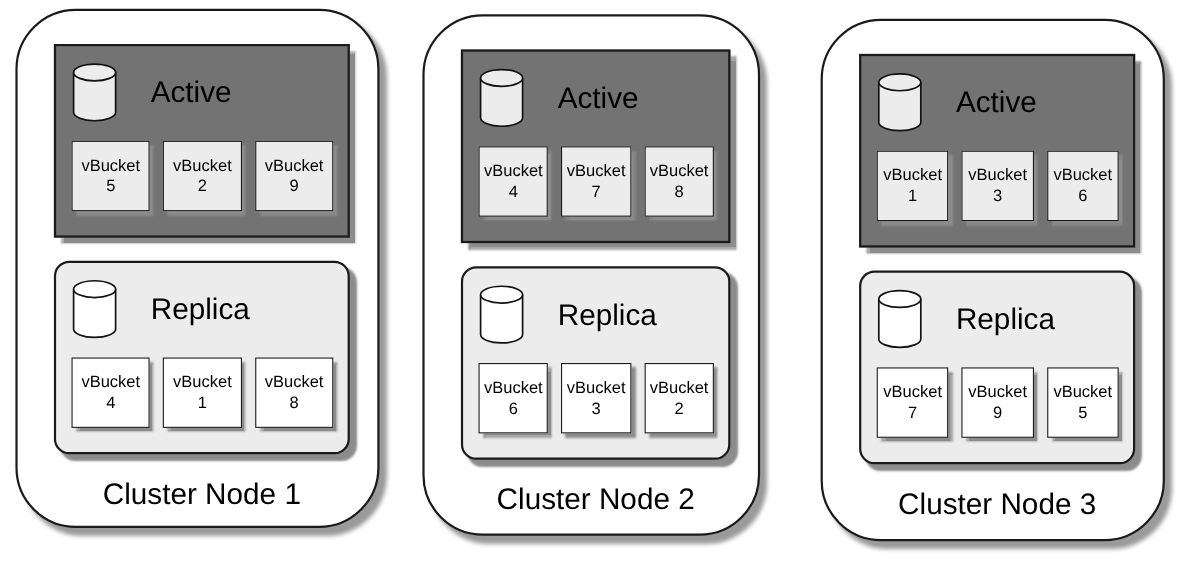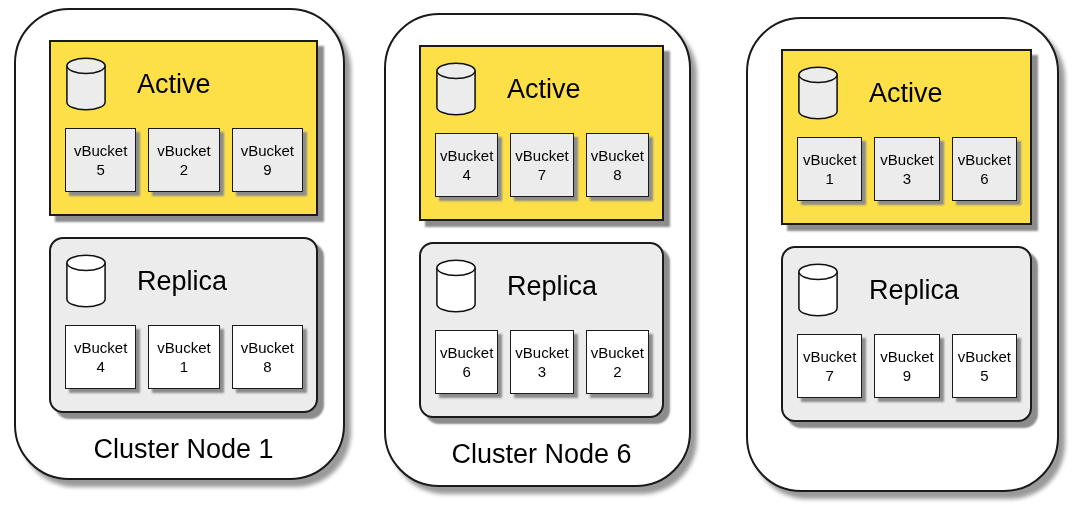--- a/index.html
+++ b/index.html
@@ -31,21 +31,21 @@
   .node--2 { left: 384px; top: 13px; width: 307px; height: 474px; }
   .node--3 { left: 746px; top: 17px; width: 313px; height: 475px; }
 
   .section {
     box-sizing: border-box;
     border: 2px solid #1a1a1a;
     box-shadow: 6px 6px 2px #8c8c8c;
     padding: 13px 13px 22px 14px;
     margin-bottom: 21px;
   }
-  .section--active  { background: #fde047; }
+  .section--active  { background: #737373; }
   .section--replica { background: #ececec; border-radius: 14px; }
 
   .section-header {
     display: flex;
     align-items: center;
     height: 58px;
   }
   .cyl-svg { width: 42px; height: 56px; flex: 0 0 auto; }
   .section--active  .cyl-fill { fill: #ececec; }
   .section--replica .cyl-fill { fill: #ffffff; }
@@ -182,21 +182,21 @@
         <div class="vbucket">
           <span>vBucket</span>
           <span>3</span>
         </div>
         <div class="vbucket">
           <span>vBucket</span>
           <span>2</span>
         </div>
       </div>
     </div>
-    <div class="node-label">Cluster Node 6</div>
+    <div class="node-label">Cluster Node 2</div>
   </div>
 
   <div class="node node--3">
     <div class="section section--active">
       <div class="section-header">
         <svg class="cyl-svg" viewBox="0 0 44 58">
           <path class="cyl-fill cyl-stroke" d="M2,10 v38 a20,8 0 0 0 40,0 v-38" fill="#ececec"></path>
           <ellipse class="cyl-fill cyl-stroke" cx="22" cy="10" rx="20" ry="8"></ellipse>
         </svg>
         <span class="section-title">Active</span>
@@ -232,15 +232,16 @@
         <div class="vbucket">
           <span>vBucket</span>
           <span>9</span>
         </div>
         <div class="vbucket">
           <span>vBucket</span>
           <span>5</span>
         </div>
       </div>
     </div>
+    <div class="node-label">Cluster Node 3</div>
   </div>
 
 </div>
 
 </body></html>

